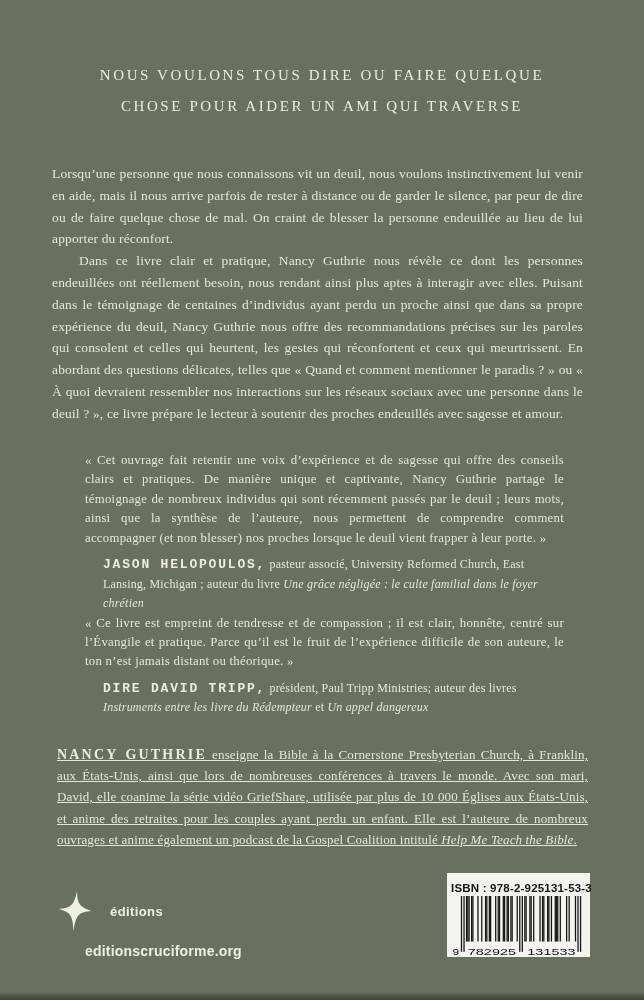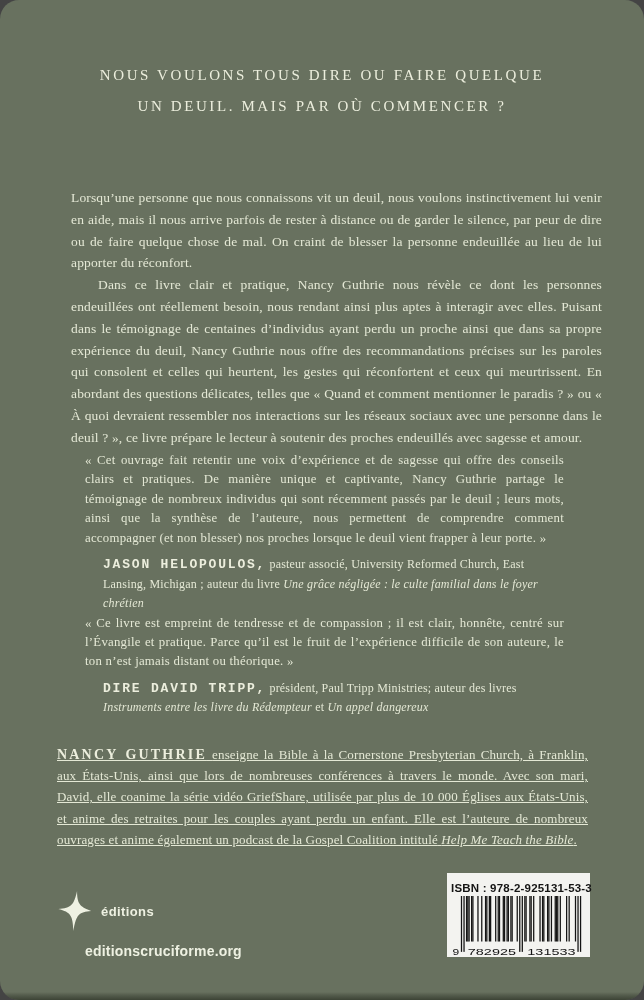--- a/index.html
+++ b/index.html
@@ -10,30 +10,29 @@
   }
   *{margin:0;padding:0;box-sizing:border-box;}
   html,body{background:#444;}
   .page{
     position:relative;
     width:644px;height:1000px;
     background:var(--bg-green);
     overflow:hidden;
     font-family:"Liberation Serif","DejaVu Serif",serif;
     color:var(--text-cream);
-    border-radius:19px;
   }
   
   .headline{position:absolute;top:60px;left:38px;right:38px;text-align:center;}
   .headline-line{
     font-size:15px;line-height:31px;letter-spacing:2.6px;
     color:var(--headline-cream);font-weight:400;white-space:nowrap;
   }
   
-  .synopsis{position:absolute;top:163px;left:71px;width:531px;margin-top:24px;}
+  .synopsis{position:absolute;top:163px;left:52px;width:531px;}
   .synopsis p{
     font-size:13.5px;line-height:21.8px;text-align:justify;
     letter-spacing:.15px;
   }
   .synopsis p.indent{text-indent:27px;}
   
   .endorsements{position:absolute;top:451px;left:85px;width:479px;}
   .quote{
     font-size:12.8px;line-height:19.4px;text-align:justify;letter-spacing:.25px;
   }
@@ -59,21 +58,21 @@
     font-size:14px;font-weight:bold;letter-spacing:2.2px;
     color:var(--headline-cream);
   }
   .bio i{font-style:italic;}
   
   .publisher{position:absolute;left:55px;top:886px;display:flex;align-items:center;color:var(--logo-white);}
   .cross{width:40px;height:50px;flex:0 0 auto;}
   .logo-text{display:flex;flex-direction:column;margin-left:4px;}
   .logo-editions{
     font-family:"Liberation Sans","DejaVu Sans",sans-serif;
-    font-size:13px;font-weight:600;line-height:13px;letter-spacing:.4px;margin-left:2px;
+    font-size:13px;font-weight:600;line-height:13px;letter-spacing:.4px;margin-left:11px;
   }
   .logo-cruciforme{
     font-family:"Liberation Sans","DejaVu Sans",sans-serif;
     font-size:26px;font-weight:bold;line-height:25px;letter-spacing:.4px;
   }
   .website{
     position:absolute;left:85px;top:943px;
     font-family:"Liberation Sans","DejaVu Sans",sans-serif;
     font-size:14px;font-weight:bold;letter-spacing:.2px;color:var(--logo-white);
   }
@@ -97,21 +96,21 @@
   .edge-shadow{position:absolute;left:0;right:0;bottom:0;height:8px;
     background:linear-gradient(to bottom, rgba(25,30,20,0) 0%, rgba(25,30,20,.25) 40%, rgba(25,30,20,.55) 100%);}
 </style>
 </head>
 <body>
 
 <div class="page">
 
   <header class="headline">
     <div class="headline-line">NOUS VOULONS TOUS DIRE OU FAIRE QUELQUE</div>
-    <div class="headline-line">UN DEUIL. MAIS PAR OÙ COMMENCER ?</div>
+    <div class="headline-line">CHOSE POUR AIDER UN AMI QUI TRAVERSE</div>
   </header>
 
   <section class="synopsis">
     <p>Lorsqu’une personne que nous connaissons vit un deuil, nous voulons instinctivement lui venir en aide, mais il nous arrive parfois de rester à distance ou de garder le silence, par peur de dire ou de faire quelque chose de mal. On craint de blesser la personne endeuillée au lieu de lui apporter du réconfort.</p>
     <p class="indent">Dans ce livre clair et pratique, Nancy Guthrie nous révèle ce dont les personnes endeuillées ont réellement besoin, nous rendant ainsi plus aptes à interagir avec elles. Puisant dans le témoignage de centaines d’individus ayant perdu un proche ainsi que dans sa propre expérience du deuil, Nancy Guthrie nous offre des recommandations précises sur les paroles qui consolent et celles qui heurtent, les gestes qui réconfortent et ceux qui meurtrissent. En abordant des questions délicates, telles que « Quand et comment mentionner le paradis ? » ou « À quoi devraient ressembler nos interactions sur les réseaux sociaux avec une personne dans le deuil ? », ce livre prépare le lecteur à soutenir des proches endeuillés avec sagesse et amour.</p>
   </section>
 
   <section class="endorsements">
     <div class="quote">« Cet ouvrage fait retentir une voix d’expérience et de sagesse qui offre des conseils clairs et pratiques. De manière unique et captivante, Nancy Guthrie partage le témoignage de nombreux individus qui sont récemment passés par le deuil ; leurs mots, ainsi que la synthèse de l’auteure, nous permettent de comprendre comment accompagner (et non blesser) nos proches lorsque le deuil vient frapper à leur porte. »</div>
     <div class="attribution">

